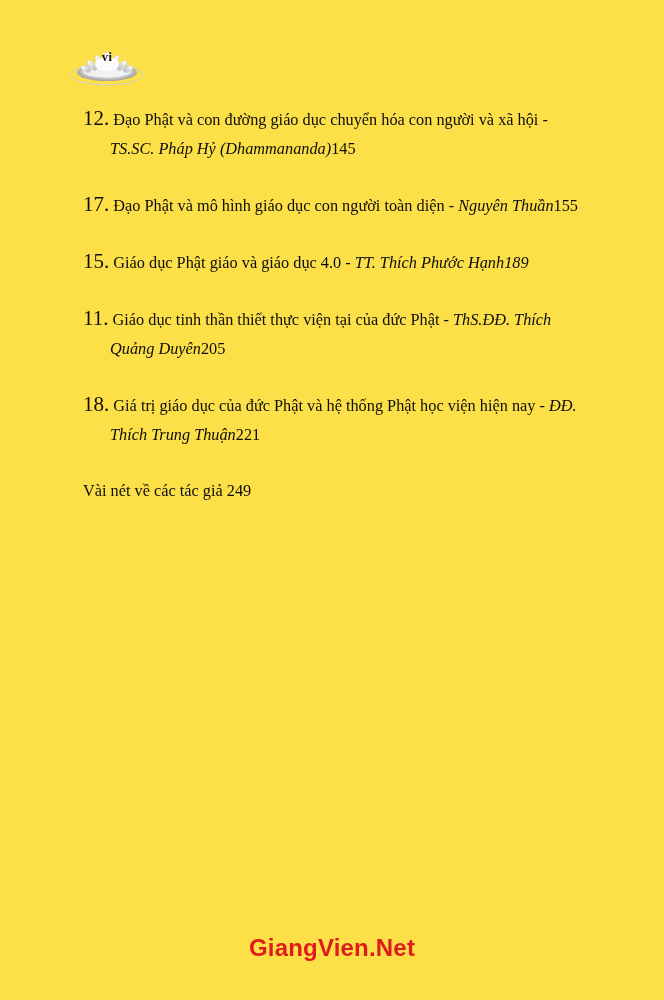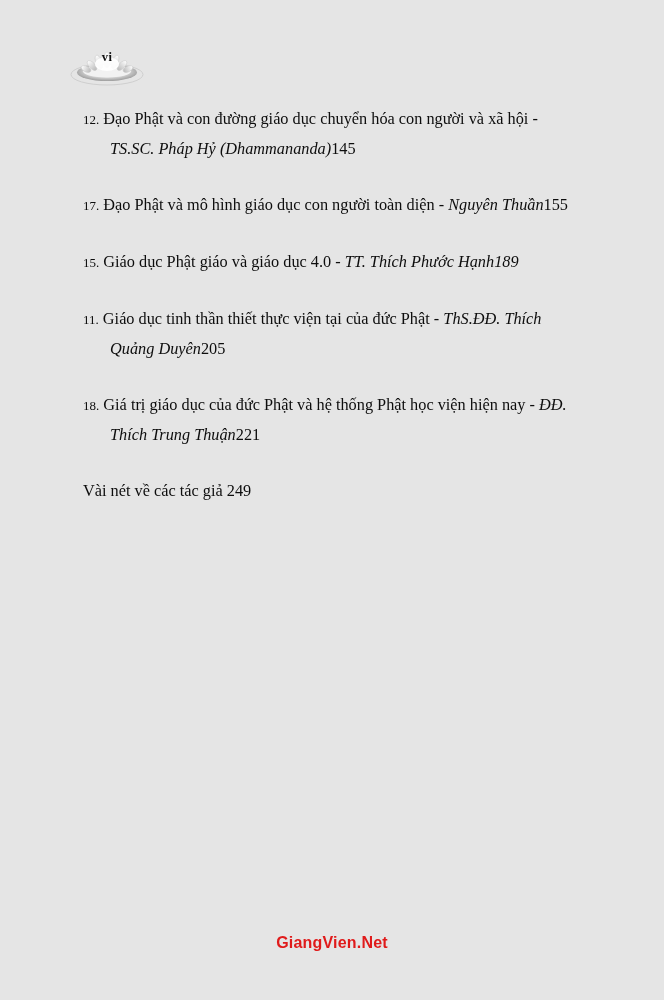--- a/index.html
+++ b/index.html
@@ -13,21 +13,21 @@
     position: relative;
     overflow: hidden;
     font-family: "Liberation Serif", "DejaVu Serif", serif;
     color: #0d0d0d;
     -webkit-font-smoothing: antialiased;
   }
 
   .page {
     position: absolute;
     inset: 0;
-    background: #e5e5e5;
+    background: #fde047;
   }
 
   
   .running-head {
     position: absolute;
     left: 52px;
     top: 44px;
     width: 120px;
     height: 44px;
   }
@@ -72,21 +72,21 @@
   .toc-entry:last-child {
     margin-bottom: 3px;
   }
   .toc-entry.no-number {
     padding-left: 0;
     text-indent: 0;
     margin-top: 3px;
   }
 
   .num {
-    font-size: 13px;
+    font-size: 21px;
   }
   .title {
     font-style: normal;
   }
   .author {
     font-style: italic;
   }
 
   
   .leader {
@@ -104,21 +104,21 @@
   .footer {
     position: absolute;
     left: 0;
     right: 0;
     top: 934px;
     text-align: center;
   }
   .watermark {
     font-family: "Liberation Sans", "DejaVu Sans", sans-serif;
     font-weight: bold;
-    font-size: 16px;
+    font-size: 24px;
     letter-spacing: 0.2px;
     color: #e01b1b;
   }
 </style>
 <style>.leader.measured::before{content:none;}</style></head>
 <body>
 
 <div class="page">
 
   <div class="running-head">

